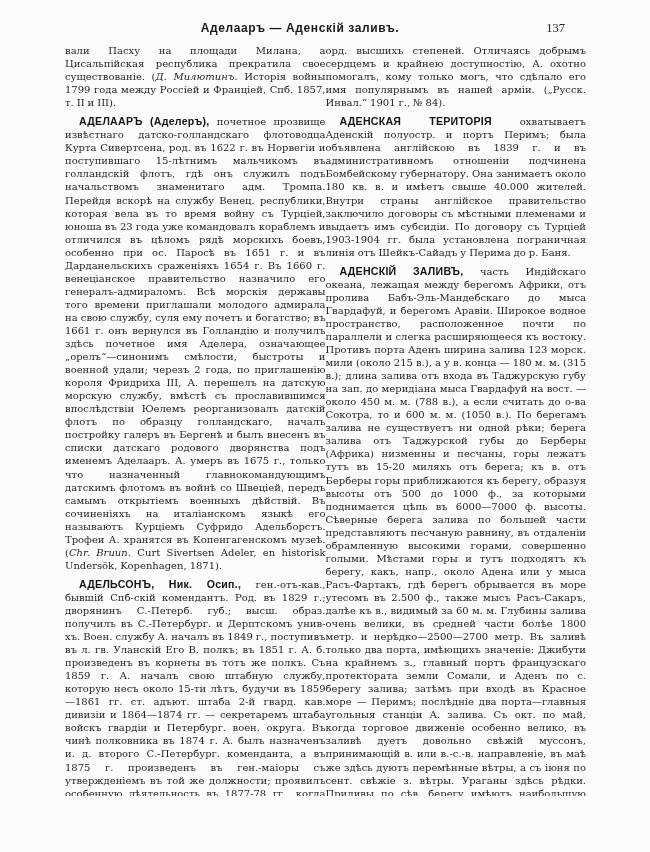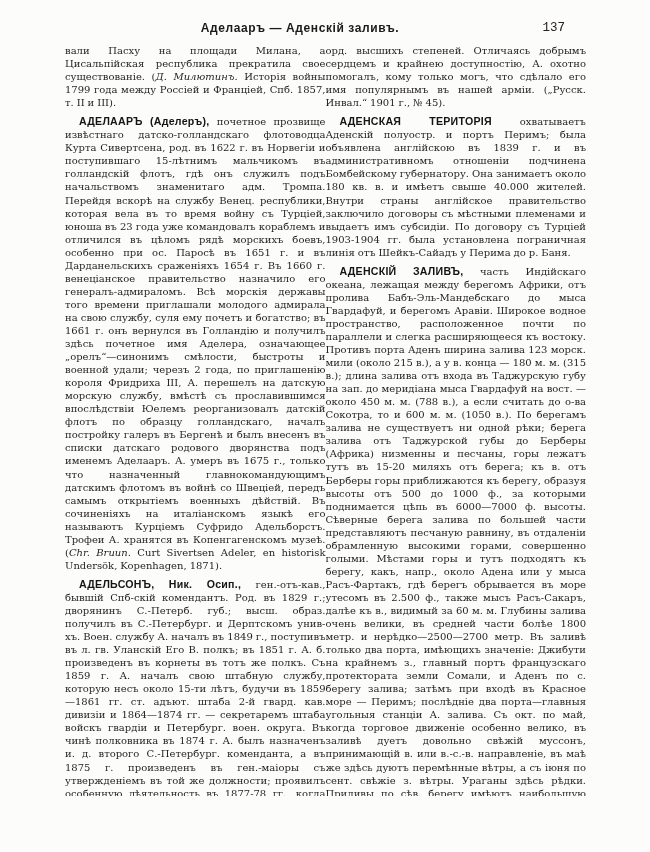--- a/index.html
+++ b/index.html
@@ -23,21 +23,21 @@
     font-family: "Liberation Sans", sans-serif;
     font-weight: 700;
     font-size: 12px;
     letter-spacing: 0.6px;
     color: #1c1a18;
     white-space: nowrap;
   }
   .page-number {
     position: absolute;
     top: 21px; right: 85px;
-    font-family: Liberation Mono, monospace;
+    font-family: Liberation Serif, serif;
     font-size: 12.5px;
     color: #26221f;
   }
   .columns {
     position: absolute;
     top: 44px; left: 65px;
     width: 531px; height: 760px;
     display: flex;
     gap: 0;
     overflow: hidden;
@@ -84,21 +84,21 @@
       <p class="cont"><span>вали Пасху на площади Милана, а Цисальпійская республика прекратила свое существованіе. (</span><i>Д. Милютинъ.</i><span> Исторія войны 1799 года между Россіей и Франціей, Спб. 1857, т. II и III).</span></p>
 
       <p class="entry"><b class="headword">АДЕЛААРЪ (Аделеръ),</b><span> почетное прозвище извѣстнаго датско-голландскаго флотоводца Курта Сивертсена, род. въ 1622 г. въ Норвегіи и поступившаго 15-лѣтнимъ мальчикомъ въ голландскій флотъ, гдѣ онъ служилъ подъ начальствомъ знаменитаго адм. Тромпа. Перейдя вскорѣ на службу Венец. республики, которая вела въ то время войну съ Турціей, юноша въ 23 года уже командовалъ кораблемъ и отличился въ цѣломъ рядѣ морскихъ боевъ, особенно при ос. Паросѣ въ 1651 г. и въ Дарданельскихъ сраженіяхъ 1654 г. Въ 1660 г. венеціанское правительство назначило его генералъ-адмираломъ. Всѣ морскія державы того времени приглашали молодого адмирала на свою службу, суля ему почетъ и богатство; въ 1661 г. онъ вернулся въ Голландію и получилъ здѣсь почетное имя Аделера, означающее „орелъ“—синонимъ смѣлости, быстроты и военной удали; черезъ 2 года, по приглашенію короля Фридриха III, А. перешелъ на датскую морскую службу, вмѣстѣ съ прославившимся впослѣдствіи Юелемъ реорганизовалъ датскій флотъ по образцу голландскаго, началъ постройку галеръ въ Бергенѣ и былъ внесенъ въ списки датскаго родового дворянства подъ именемъ Аделааръ. А. умеръ въ 1675 г., только что назначенный главнокомандующимъ датскимъ флотомъ въ войнѣ со Швеціей, передъ самымъ открытіемъ военныхъ дѣйствій. Въ сочиненіяхъ на италіанскомъ языкѣ его называютъ Курціемъ Суфридо Адельборстъ. Трофеи А. хранятся въ Копенгагенскомъ музеѣ. (</span><i>Chr. Bruun.</i><span> Curt Sivertsen Adeler, en historisk Undersök, Kopenhagen, 1871).</span></p>
 
       <p class="entry"><b class="headword">АДЕЛЬСОНЪ, Ник. Осип.,</b><span> ген.-отъ-кав., бывшій Спб-скій комендантъ. Род. въ 1829 г.; дворянинъ С.-Петерб. губ.; высш. образ. получилъ въ С.-Петербург. и Дерптскомъ унив-хъ. Воен. службу А. началъ въ 1849 г., поступивъ въ л. гв. Уланскій Его В. полкъ; въ 1851 г. А. б. произведенъ въ корнеты въ тотъ же полкъ. Съ 1859 г. А. началъ свою штабную службу, которую несъ около 15-ти лѣтъ, будучи въ 1859—1861 гг. ст. адъют. штаба 2-й гвард. кав. дивизіи и 1864—1874 гг. — секретаремъ штаба войскъ гвардіи и Петербург. воен. округа. Въ чинѣ полковника въ 1874 г. А. былъ назначенъ и. д. второго С.-Петербург. коменданта, а въ 1875 г. произведенъ въ ген.-маіоры съ утвержденіемъ въ той же должности; проявилъ особенную дѣятельность въ 1877-78 гг., когда ему приходилось эвакуировать больныхъ и раненыхъ и размѣщать ихъ по госпиталямъ. Въ 1879 г. А. былъ назначенъ въ Свиту Е. И. В., а въ 1882 г.—и. д. С.-Петербургскаго коменданта, въ которой б. утвержденъ черезъ 6 лѣтъ, будучи въ 1888 г. произведенъ въ ген.-лейт. Черезъ 12 лѣтъ, оставаясь въ той же должности, А. б. произведенъ въ ген.-отъ-кавалеріи; скончался 25 фев. 1901 г. За свою почти 50-лѣт. службу въ офиц. чинахъ А. былъ награжденъ всѣми орденами высшихъ степеней до орд. св. Александра Невскаго включительно. Кромѣ того, онъ б. кавалеромъ 25 иностр.</span></p>
 
     </div>
 
     <div class="col">
 
-      <p class="cont">орд. высшихъ степеней. Отличаясь добрымъ сердцемъ и крайнею доступностію, А. охотно помогалъ, кому только могъ, что сдѣлало его имя популярнымъ въ нашей арміи. („Русск. Инвал.“ 1901 г., № 45).</p>
+      <p class="cont">орд. высшихъ степеней. Отличаясь добрымъ сердцемъ и крайнею доступностію, А. охотно помогалъ, кому только могъ, что сдѣлало его имя популярнымъ въ нашей арміи. („Русск. Инвал.“ 1901 г., № 84).</p>
 
       <p class="entry"><b class="headword">АДЕНСКАЯ ТЕРИТОРІЯ</b><span> охватываетъ Аденскій полуостр. и портъ Перимъ; была объявлена англійскою въ 1839 г. и въ административномъ отношеніи подчинена Бомбейскому губернатору. Она занимаетъ около 180 кв. в. и имѣетъ свыше 40.000 жителей. Внутри страны англійское правительство заключило договоры съ мѣстными племенами и выдаетъ имъ субсидіи. По договору съ Турціей 1903-1904 гг. была установлена пограничная линія отъ Шейкъ-Сайадъ у Перима до р. Баня.</span></p>
 
       <p class="entry"><b class="headword">АДЕНСКІЙ ЗАЛИВЪ,</b><span> часть Индійскаго океана, лежащая между берегомъ Африки, отъ пролива Бабъ-Эль-Мандебскаго до мыса Гвардафуй, и берегомъ Аравіи. Широкое водное пространство, расположенное почти по параллели и слегка расширяющееся къ востоку. Противъ порта Аденъ ширина залива 123 морск. мили (около 215 в.), а у в. конца — 180 м. м. (315 в.); длина залива отъ входа въ Таджурскую губу на зап. до меридіана мыса Гвардафуй на вост. — около 450 м. м. (788 в.), а если считать до о-ва Сокотра, то и 600 м. м. (1050 в.). По берегамъ залива не существуетъ ни одной рѣки; берега залива отъ Таджурской губы до Берберы (Африка) низменны и песчаны, горы лежатъ тутъ въ 15-20 миляхъ отъ берега; къ в. отъ Берберы горы приближаются къ берегу, образуя высоты отъ 500 до 1000 ф., за которыми поднимается цѣпь въ 6000—7000 ф. высоты. Сѣверные берега залива по большей части представляютъ песчаную равнину, въ отдаленіи обрамленную высокими горами, совершенно голыми. Мѣстами горы и тутъ подходятъ къ берегу, какъ, напр., около Адена или у мыса Расъ-Фартакъ, гдѣ берегъ обрывается въ море утесомъ въ 2.500 ф., также мысъ Расъ-Сакаръ, далѣе къ в., видимый за 60 м. м. Глубины залива очень велики, въ средней части болѣе 1800 метр. и нерѣдко—2500—2700 метр. Въ заливѣ только два порта, имѣющихъ значеніе: Джибути на крайнемъ з., главный портъ французскаго протектората земли Сомали, и Аденъ по с. берегу залива; затѣмъ при входѣ въ Красное море — Перимъ; послѣдніе два порта—главныя угольныя станціи А. залива. Съ окт. по май, когда торговое движеніе особенно велико, въ заливѣ дуетъ довольно свѣжій муссонъ, принимающій в. или в.-с.-в. направленіе, въ маѣ же здѣсь дуютъ перемѣнные вѣтры, а съ іюня по сент. свѣжіе з. вѣтры. Ураганы здѣсь рѣдки. Приливы по сѣв. берегу имѣютъ наибольшую амплитуду 6-7 ф. и въ зал. Мазиръ—10 ф., вдоль ю. берега — 8-9 ф.; приливныя теченія неправильны. Общія же теченія зависятъ отъ муссоновъ; при с.-в. муссонѣ оно идетъ къ з. слабое; при ю.-з.—сильное на в. Климатъ очень жаркій, лѣтомъ съ ю. берега уходятъ даже туземцы въ горы; температура воздуха доходитъ въ серединѣ лѣта до 43,5° Ц., въ маѣ и сент. до 35—36° Ц. и ниже 21° Ц. (янв.—мартъ) не спускается. Осадковъ выпадаетъ очень мало. Для плаванія судовъ заливъ не представляетъ почти никакихъ подводныхъ опасностей.</span></p>
 
     </div>
 
   </div>
 </div>
 

